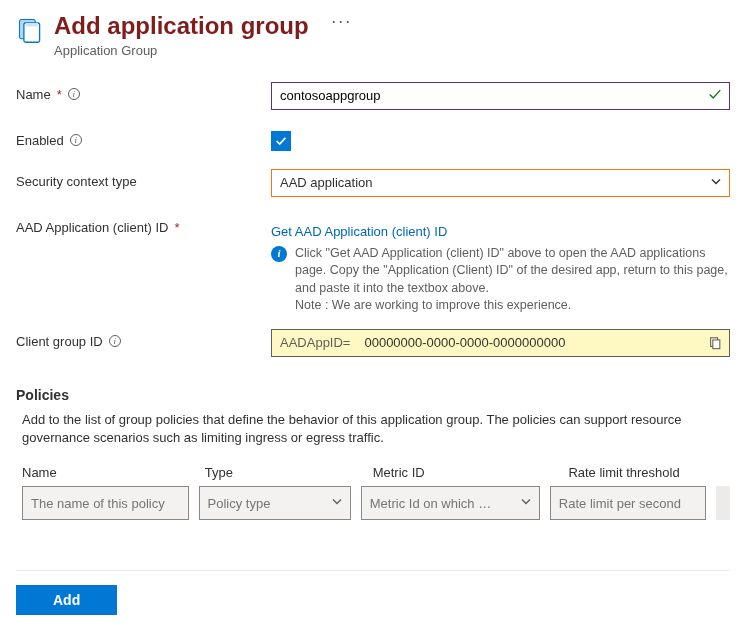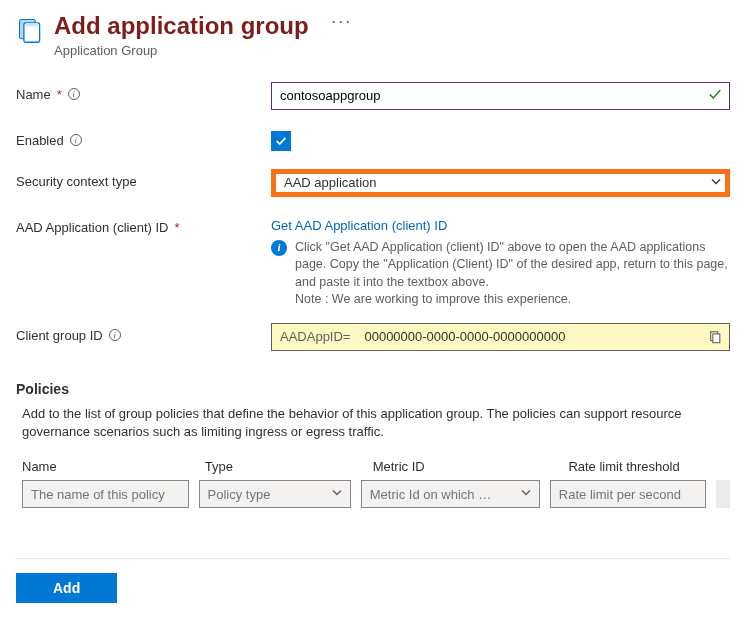--- a/index.html
+++ b/index.html
@@ -109,21 +109,21 @@
       transform: translateY(-50%);
       color: #107c10;
       pointer-events: none;
     }
     .select-wrap {
       position: relative;
     }
     .select-display {
       width: 100%;
       height: 28px;
-      border: 5px solid #f97316;
+      border: 1px solid #f97316;
       padding: 4px 28px 4px 8px;
       font-size: 13px;
       background: #fff;
       cursor: pointer;
       display: flex;
       align-items: center;
     }
     .chev-down {
       position: absolute;
       right: 8px;
@@ -142,21 +142,21 @@
       margin-top: 3px;
     }
     .checkbox-box svg {
       width: 14px;
       height: 14px;
     }
     .link {
       color: #0067b8;
       font-size: 13px;
       cursor: pointer;
-      margin-top: 3px;
+      margin-top: 9px;
       display: inline-block;
     }
     .info-block {
       display: flex;
       gap: 8px;
       margin-top: 6px;
       font-size: 12.5px;
       color: #605e5c;
       line-height: 1.4;
     }
@@ -228,21 +228,21 @@
     .policy-row {
       display: flex;
       gap: 10px;
     }
     .col-name { width: 186px; }
     .col-type { width: 170px; }
     .col-metric { width: 200px; }
     .col-rate { width: 174px; }
     .policy-input {
       width: 100%;
-      height: 28px;
+      height: 34px;
       border: 1px solid #8a8886;
       background: #f3f2f1;
       padding: 4px 8px;
       font-size: 13px;
       color: #605e5c;
       font-family: inherit;
     }
     .policy-select {
       position: relative;
     }

